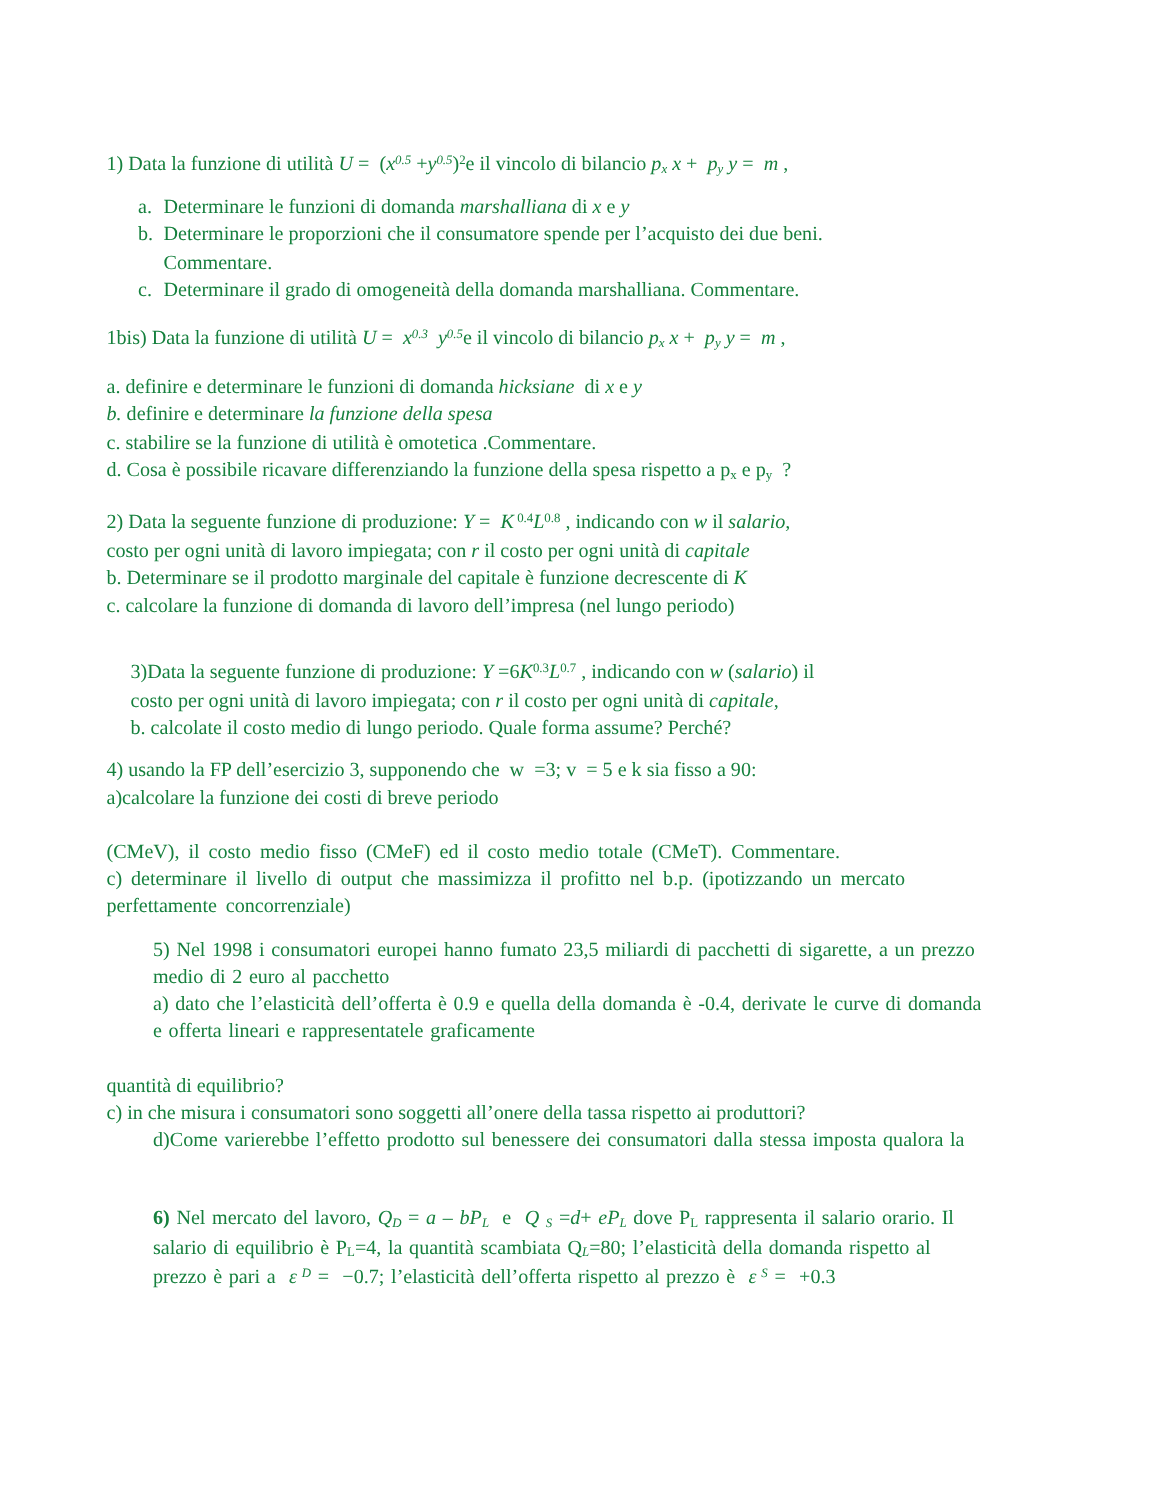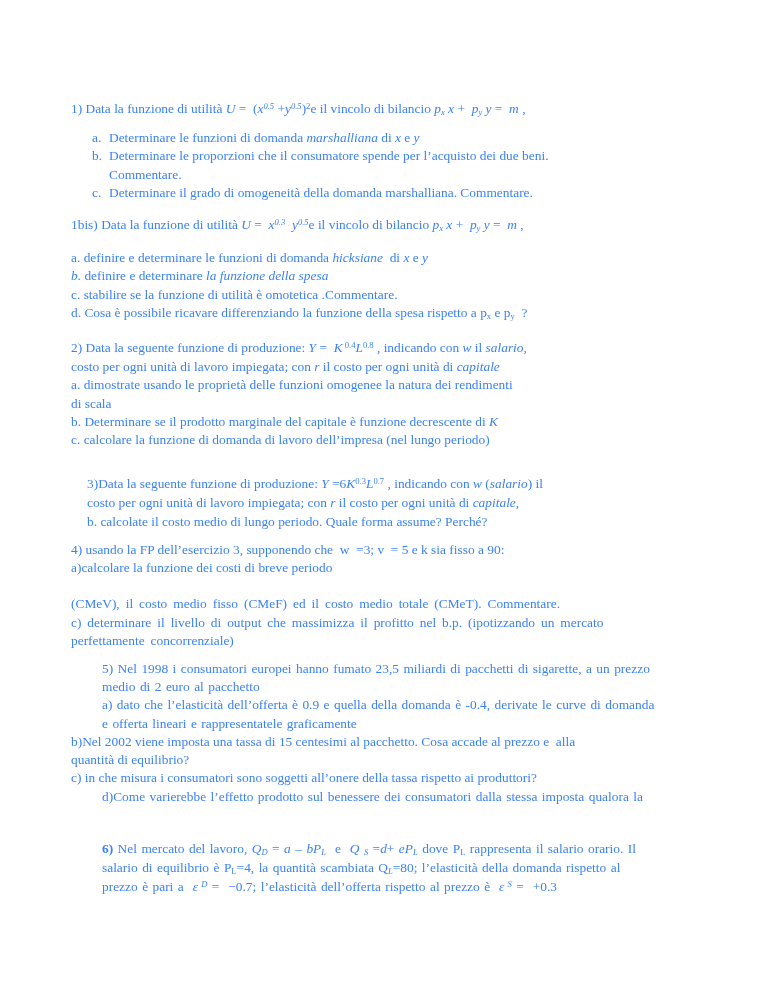--- a/index.html
+++ b/index.html
@@ -2,21 +2,21 @@
 <html><head>
 <meta charset="utf-8">
 <style>
   html,body{margin:0;padding:0;background:#ffffff;}
   .page{
     position:relative;
     width:768px;height:994px;
     box-sizing:border-box;
     padding:100px 30px 0 71px;
     background:#ffffff;
-    color:#3b82f6;
+    color:#15803d;
     font-family:"Liberation Serif","DejaVu Serif",serif;
     font-size:13.4px;
     line-height:18.2px;
     overflow:hidden;
   }
   .para{margin:0;white-space:pre-wrap;}
   .i{font-style:italic;}
   .b{font-weight:bold;}
   .sup{font-size:0.64em;position:relative;top:-0.48em;}
   .sub{font-size:0.64em;position:relative;top:0.22em;}
@@ -65,41 +65,40 @@
     <div class="gap-q1bis-block">
       <p class="para"><span>a. definire e determinare le funzioni di domanda </span><span class="i">hicksiane</span><span>  di </span><span class="i">x</span><span> e </span><span class="i">y</span></p>
       <p class="para"><span class="i">b.</span><span> definire e determinare </span><span class="i">la funzione della spesa</span></p>
       <p class="para"><span>c. stabilire se la funzione di utilità è omotetica .Commentare.</span></p>
       <p class="para"><span>d. Cosa è possibile ricavare differenziando la funzione della spesa rispetto a p</span><span class="sub">x</span><span> e p</span><span class="sub">y</span><span>  ?</span></p>
     </div>
   </section>
 
   <section class="sec-q2">
     <p class="para"><span>2) Data la seguente funzione di produzione: </span><span class="i">Y</span><span> =  </span><span class="i">K</span><span class="sup"> 0.4</span><span class="i">L</span><span class="sup">0.8</span><span> , indicando con </span><span class="i">w</span><span> il </span><span class="i">salario,</span><br><span>costo per ogni unità di lavoro impiegata; con </span><span class="i">r</span><span> il costo per ogni unità di </span><span class="i">capitale</span></p>
-    <p class="para"><span>a. dimostrate usando le proprietà delle funzioni omogenee la natura dei rendimenti</span><br><span>di scala</span></p>
     <p class="para"><span>b. Determinare se il prodotto marginale del capitale è funzione decrescente di </span><span class="i">K</span></p>
     <p class="para"><span>c. calcolare la funzione di domanda di lavoro dell’impresa (nel lungo periodo)</span></p>
   </section>
 
   <section class="sec-q3">
     <p class="para"><span>3)Data la seguente funzione di produzione: </span><span class="i">Y</span><span> =6</span><span class="i">K</span><span class="sup">0.3</span><span class="i">L</span><span class="sup">0.7</span><span> , indicando con </span><span class="i">w</span><span> (</span><span class="i">salario</span><span>) il</span><br><span>costo per ogni unità di lavoro impiegata; con </span><span class="i">r</span><span> il costo per ogni unità di </span><span class="i">capitale</span><span>,</span></p>
     <p class="para"><span>b. calcolate il costo medio di lungo periodo. Quale forma assume? Perché?</span></p>
   </section>
 
   <section class="sec-q4">
     <p class="para"><span>4) usando la FP dell’esercizio 3, supponendo che  w  =3; v  = 5 e k sia fisso a 90:</span></p>
     <p class="para"><span>a)calcolare la funzione dei costi di breve periodo</span></p>
     <p class="para wide"><br><span>(CMeV), il costo medio fisso (CMeF) ed il costo medio totale (CMeT). Commentare.</span></p>
     <p class="para wide"><span>c) determinare il livello di output che massimizza il profitto nel b.p. (ipotizzando un mercato</span><br><span>perfettamente concorrenziale)</span></p>
   </section>
 
   <section class="sec-q5">
     <p class="para wide2"><span>5) Nel 1998 i consumatori europei hanno fumato 23,5 miliardi di pacchetti di sigarette, a un prezzo</span><br><span>medio di 2 euro al pacchetto</span></p>
     <p class="para wide2"><span>a) dato che l’elasticità dell’offerta è 0.9 e quella della domanda è -0.4, derivate le curve di domanda</span><br><span>e offerta lineari e rappresentatele graficamente</span></p>
-    <p class="para"><span>b)Nel 2002 viene imposta una tassa di 15 centesimi al pacchetto. Cosa accade al prezzo e  alla</span><br><span>quantità di equilibrio?</span></p>
+    <p class="para"><br><span>quantità di equilibrio?</span></p>
     <p class="para"><span>c) in che misura i consumatori sono soggetti all’onere della tassa rispetto ai produttori?</span></p>
     <p class="para wide2"><span>d)Come varierebbe l’effetto prodotto sul benessere dei consumatori dalla stessa imposta qualora la</span><br></p>
   </section>
 
   <section class="sec-q6">
     <p class="para wide2"><span class="b">6)</span><span> Nel mercato del lavoro, </span><span class="i">Q</span><span class="i sub">D</span><span> = </span><span class="i">a</span><span> – </span><span class="i">bP</span><span class="i sub">L</span><span>  e  </span><span class="i">Q </span><span class="i sub">S</span><span> =</span><span class="i">d</span><span>+ </span><span class="i">eP</span><span class="i sub">L</span><span> dove P</span><span class="sub">L</span><span> rappresenta il salario orario. Il</span><br><span>salario di equilibrio è P</span><span class="sub">L</span><span>=4, la quantità scambiata Q</span><span class="i sub">L</span><span>=80; l’elasticità della domanda rispetto al</span><br><span>prezzo è pari a  </span><span class="i">ε</span><span class="i sup"> D</span><span> =  −0.7; l’elasticità dell’offerta rispetto al prezzo è  </span><span class="i">ε</span><span class="i sup"> S</span><span> =  +0.3</span></p>
   </section>
 
 </div>
 

